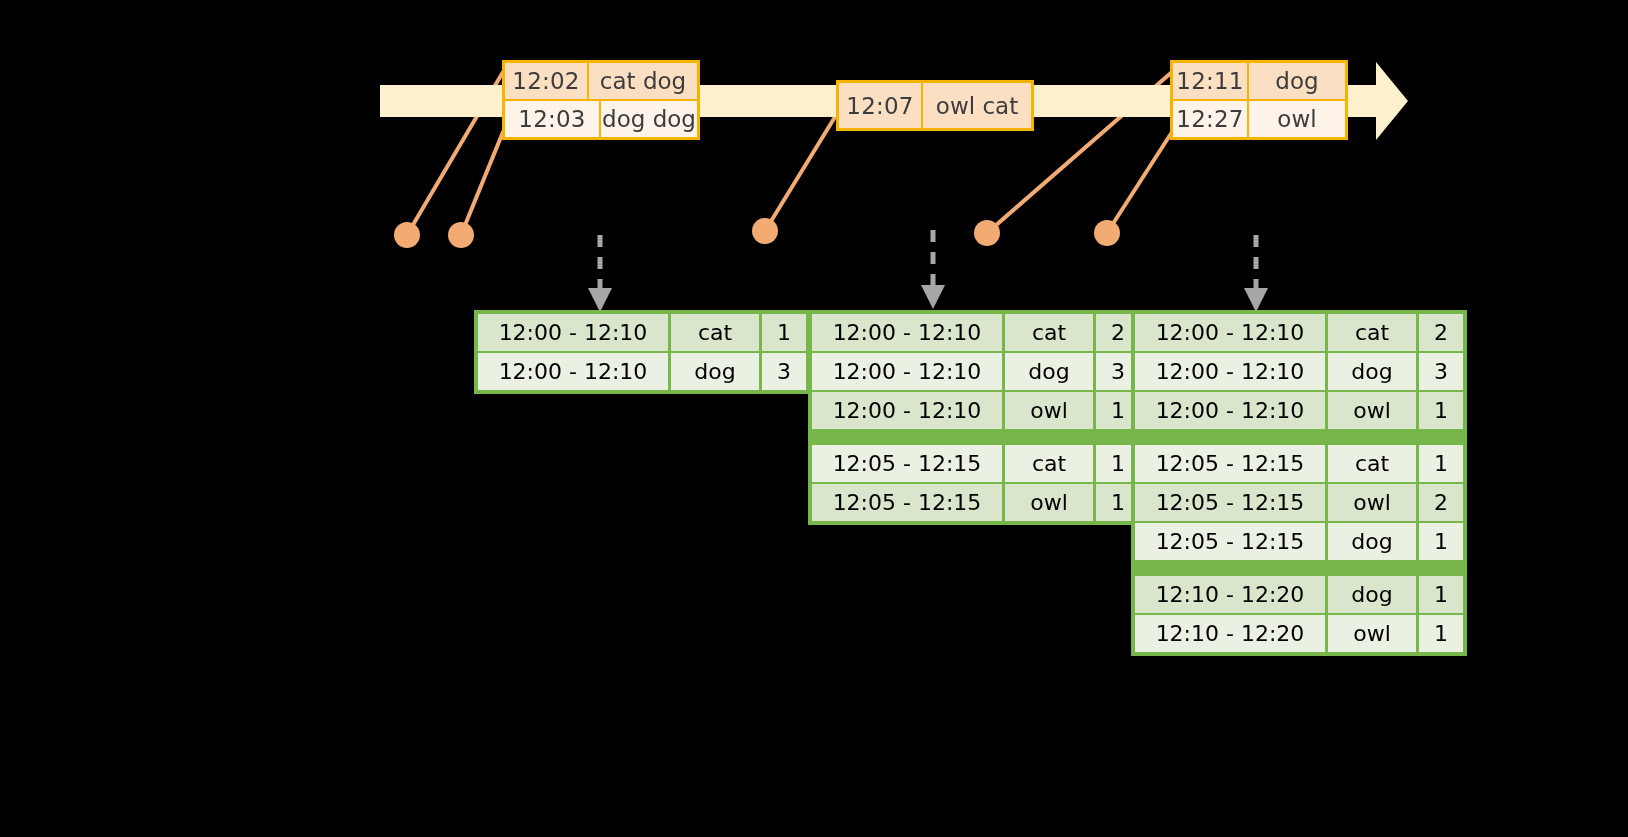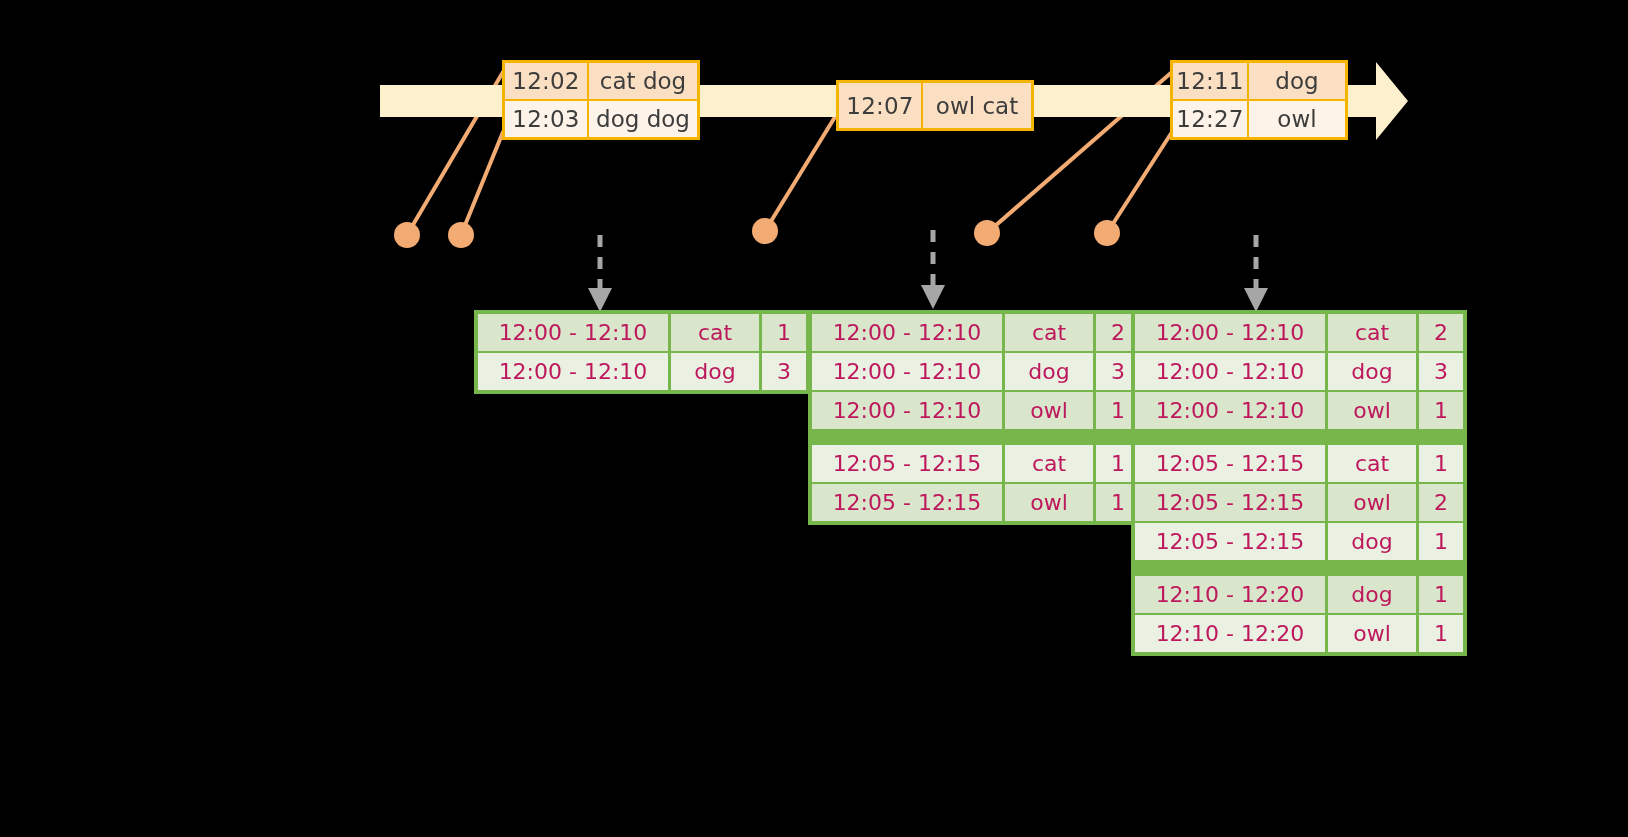--- a/index.html
+++ b/index.html
@@ -90,21 +90,21 @@
   .r-row {
     display: flex;
     height: 37px;
     gap: 3px;
   }
   .r-cell {
     box-sizing: border-box;
     display: flex;
     align-items: center;
     justify-content: center;
-    color: #be185d;
+    color: #000000;
     font-size: 22px;
     background: #eaf1e3;
   }
   .r-row.tint .r-cell { background: #d9e6cb; }
   .r-win  { width: 190px; }
   .r-key  { width: 88px; }
   .r-cnt  { width: 44px; }
 
   
   .dot {
@@ -144,21 +144,21 @@
   <svg class="timeline-head" style="left:1338px; top:62px; width:70px; height:78px;" viewBox="0 0 70 78" xmlns="http://www.w3.org/2000/svg">
     <polygon points="0,23 38,23 38,0 70,39 38,78 38,55 0,55" fill="#fdf0cd"></polygon>
   </svg>
 
   <div class="event-box" style="left:502px; top:60px; width:198px; height:80px;">
     <div class="event-row shade">
       <span class="event-time" style="width:84px;">12:02</span>
       <span class="event-val">cat dog</span>
     </div>
     <div class="event-row alt">
-      <span class="event-time" style="width:84px;">12:03</span>
+      <span class="event-time" style="width:96px;">12:03</span>
       <span class="event-val">dog dog</span>
     </div>
   </div>
 
   <div class="event-box" style="left:836px; top:80px; width:198px; height:51px;">
     <div class="event-row shade">
       <span class="event-time" style="width:84px;">12:07</span>
       <span class="event-val">owl cat</span>
     </div>
   </div>

